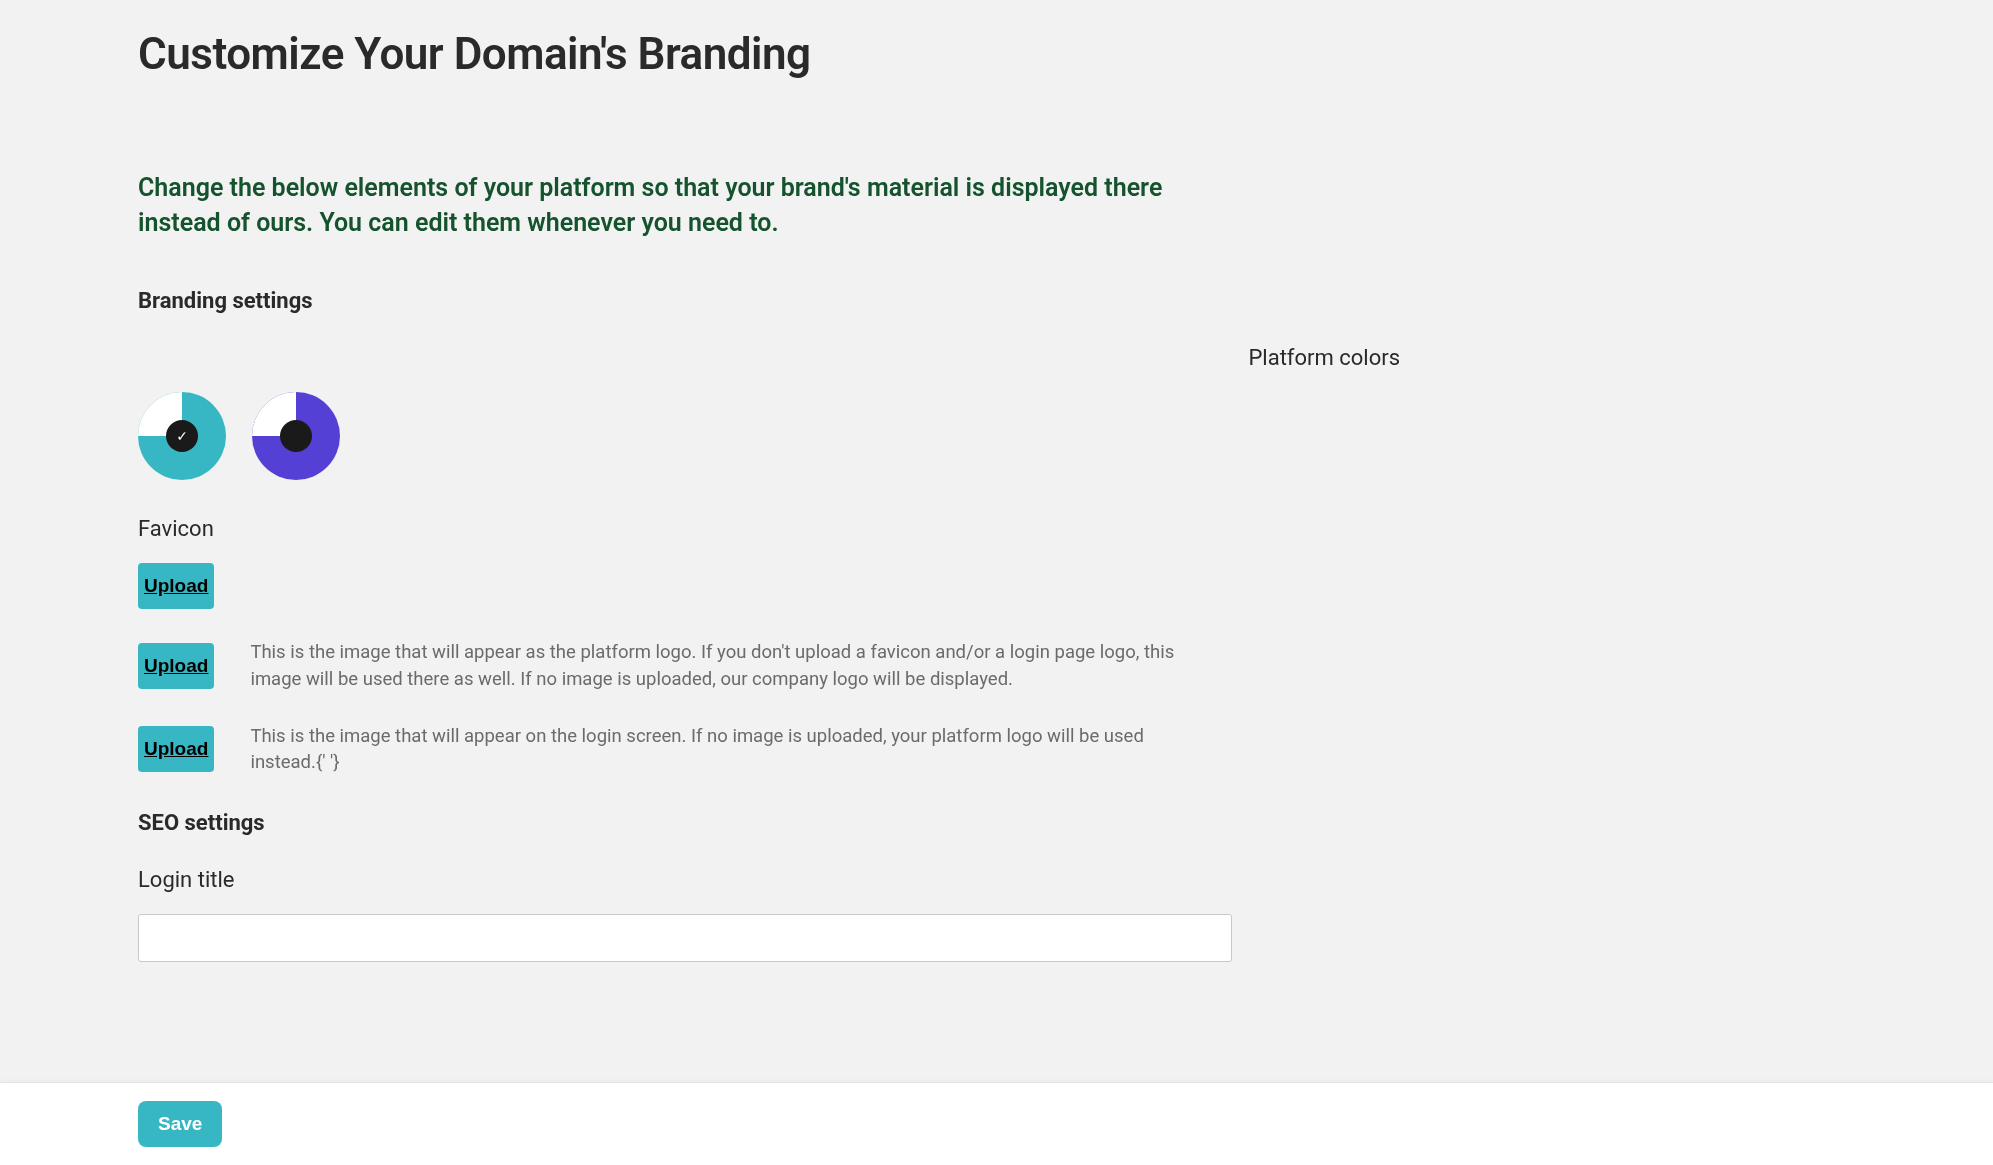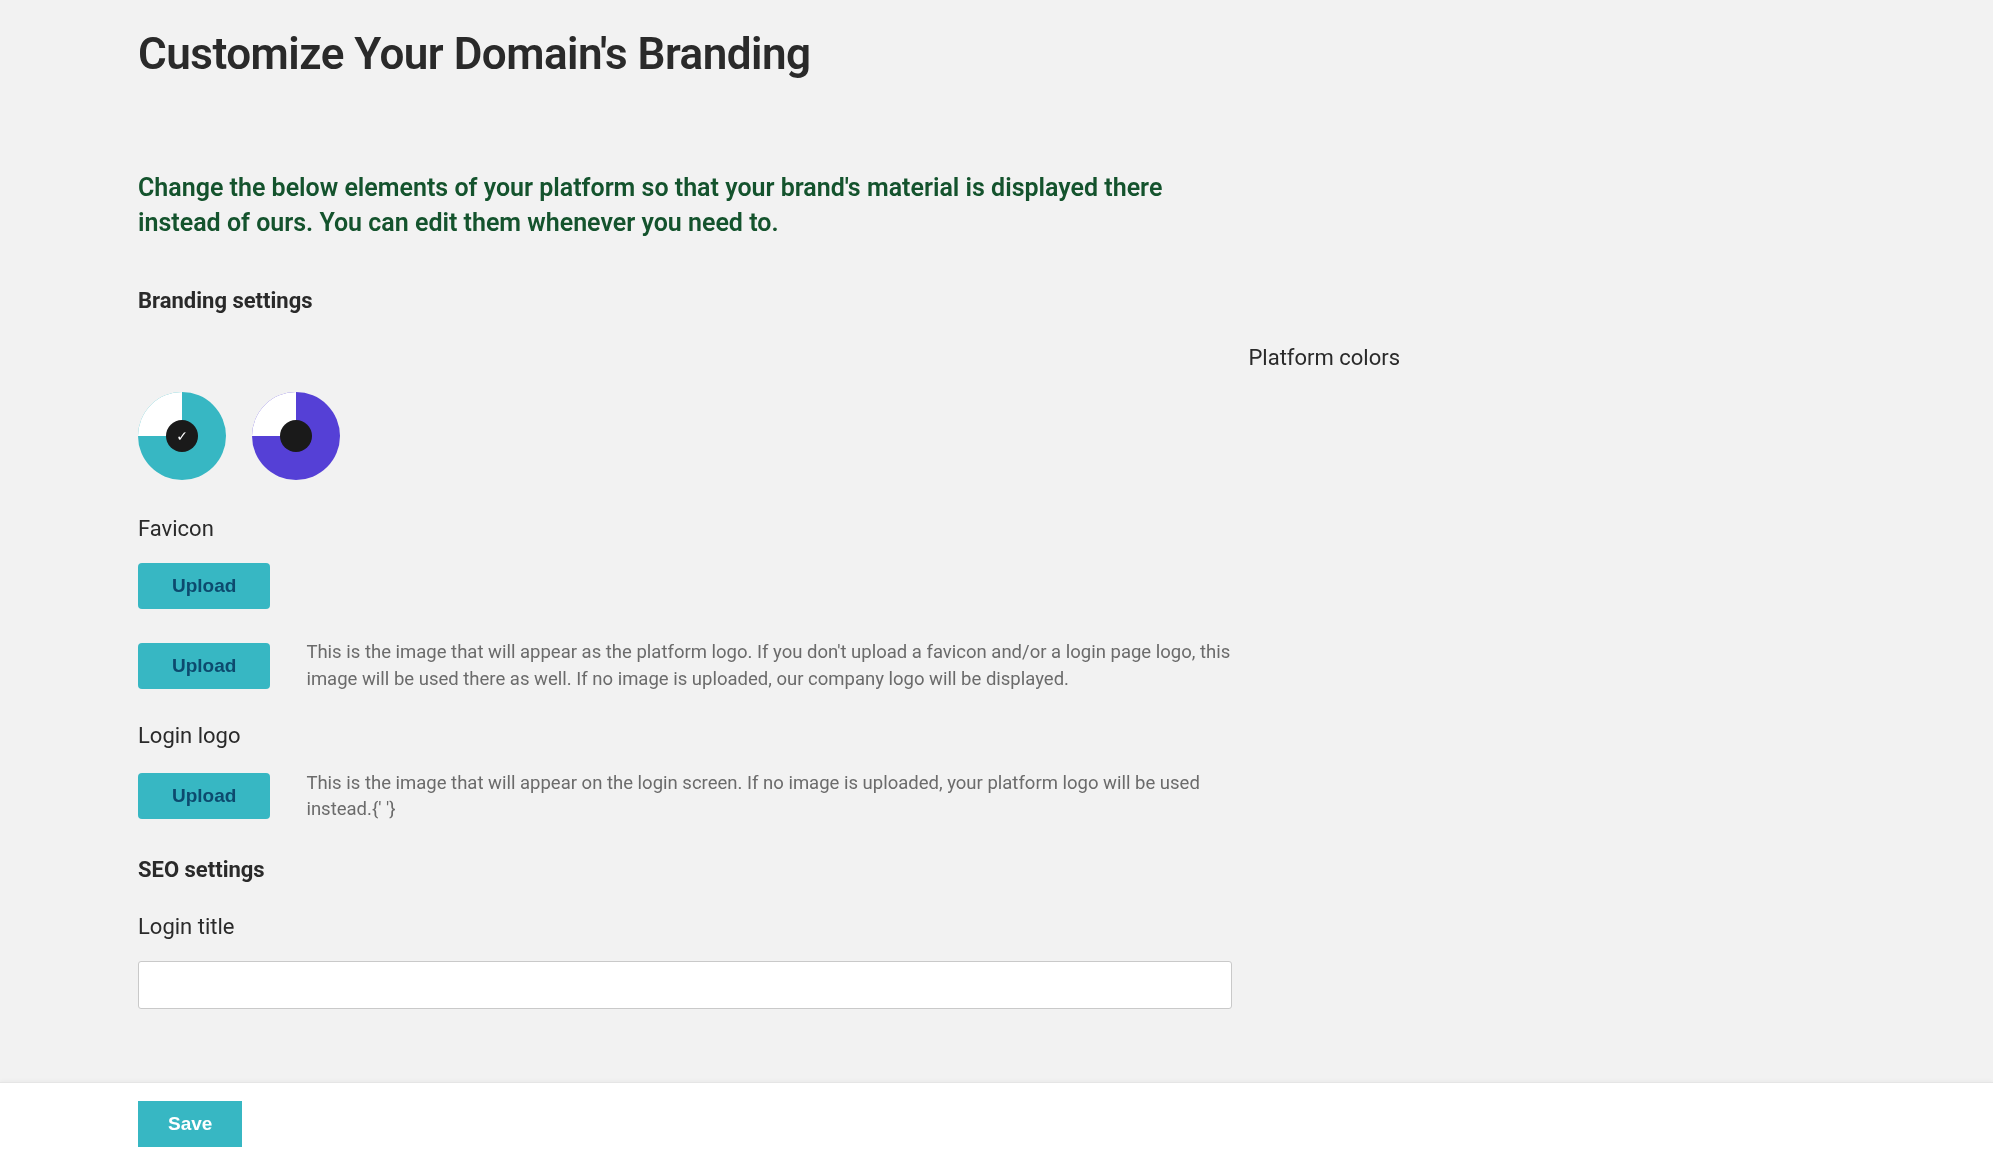--- a/index.html
+++ b/index.html
@@ -76,28 +76,29 @@
       line-height: 1;
     }
     .upload-row {
       display: flex;
       align-items: center;
       gap: 36px;
       margin-bottom: 30px;
     }
     .upload-btn {
       background: #37b7c3;
-      color: #0c4a6e;
+      color: #000000;
       border: none;
-      padding: 12px 34px;
+      padding: 12px 6px;
       font-size: 19px;
       font-weight: 600;
       border-radius: 4px;
       cursor: pointer;
       flex-shrink: 0;
+      text-decoration: underline;
     }
     .upload-desc {
       font-size: 18.5px;
       color: #6b6b6b;
       line-height: 1.45;
       max-width: 960px;
     }
     .seo-section {
       margin-top: 34px;
     }
@@ -119,24 +120,24 @@
       right: 0;
       background: #fff;
       border-top: 1px solid #e5e5e5;
       box-shadow: 0 -1px 4px rgba(0,0,0,0.04);
       padding: 18px 0 18px 138px;
     }
     .save-btn {
       background: #37b7c3;
       color: #fff;
       border: none;
-      padding: 12px 30px;
+      padding: 12px 20px;
       font-size: 19px;
       font-weight: 600;
-      border-radius: 0;
+      border-radius: 8px;
       cursor: pointer;
     }
     .spacer { height: 90px; }
     .colors-block { margin-bottom: 8px; text-align: right; }
     .subfield { margin-bottom: 8px; }
   </style>
 </head>
 <body>
 
 <div class="page">
@@ -180,21 +181,20 @@
       </div>
 
       <div class="subfield">
         <div class="upload-row">
           <button class="upload-btn">Upload</button>
           <div class="upload-desc">This is the image that will appear as the platform logo. If you don't upload a favicon and/or a login page logo, this image will be used there as well. If no image is uploaded, our company logo will be displayed.</div>
         </div>
       </div>
 
       <div class="subfield">
-        <span class="field-label">Login logo</span>
         <div class="upload-row">
           <button class="upload-btn">Upload</button>
           <div class="upload-desc">This is the image that will appear on the login screen. If no image is uploaded, your platform logo will be used instead.{' '}</div>
         </div>
       </div>
     </div>
 
     <div class="seo-section">
       <div class="section-heading">SEO settings</div>
 

